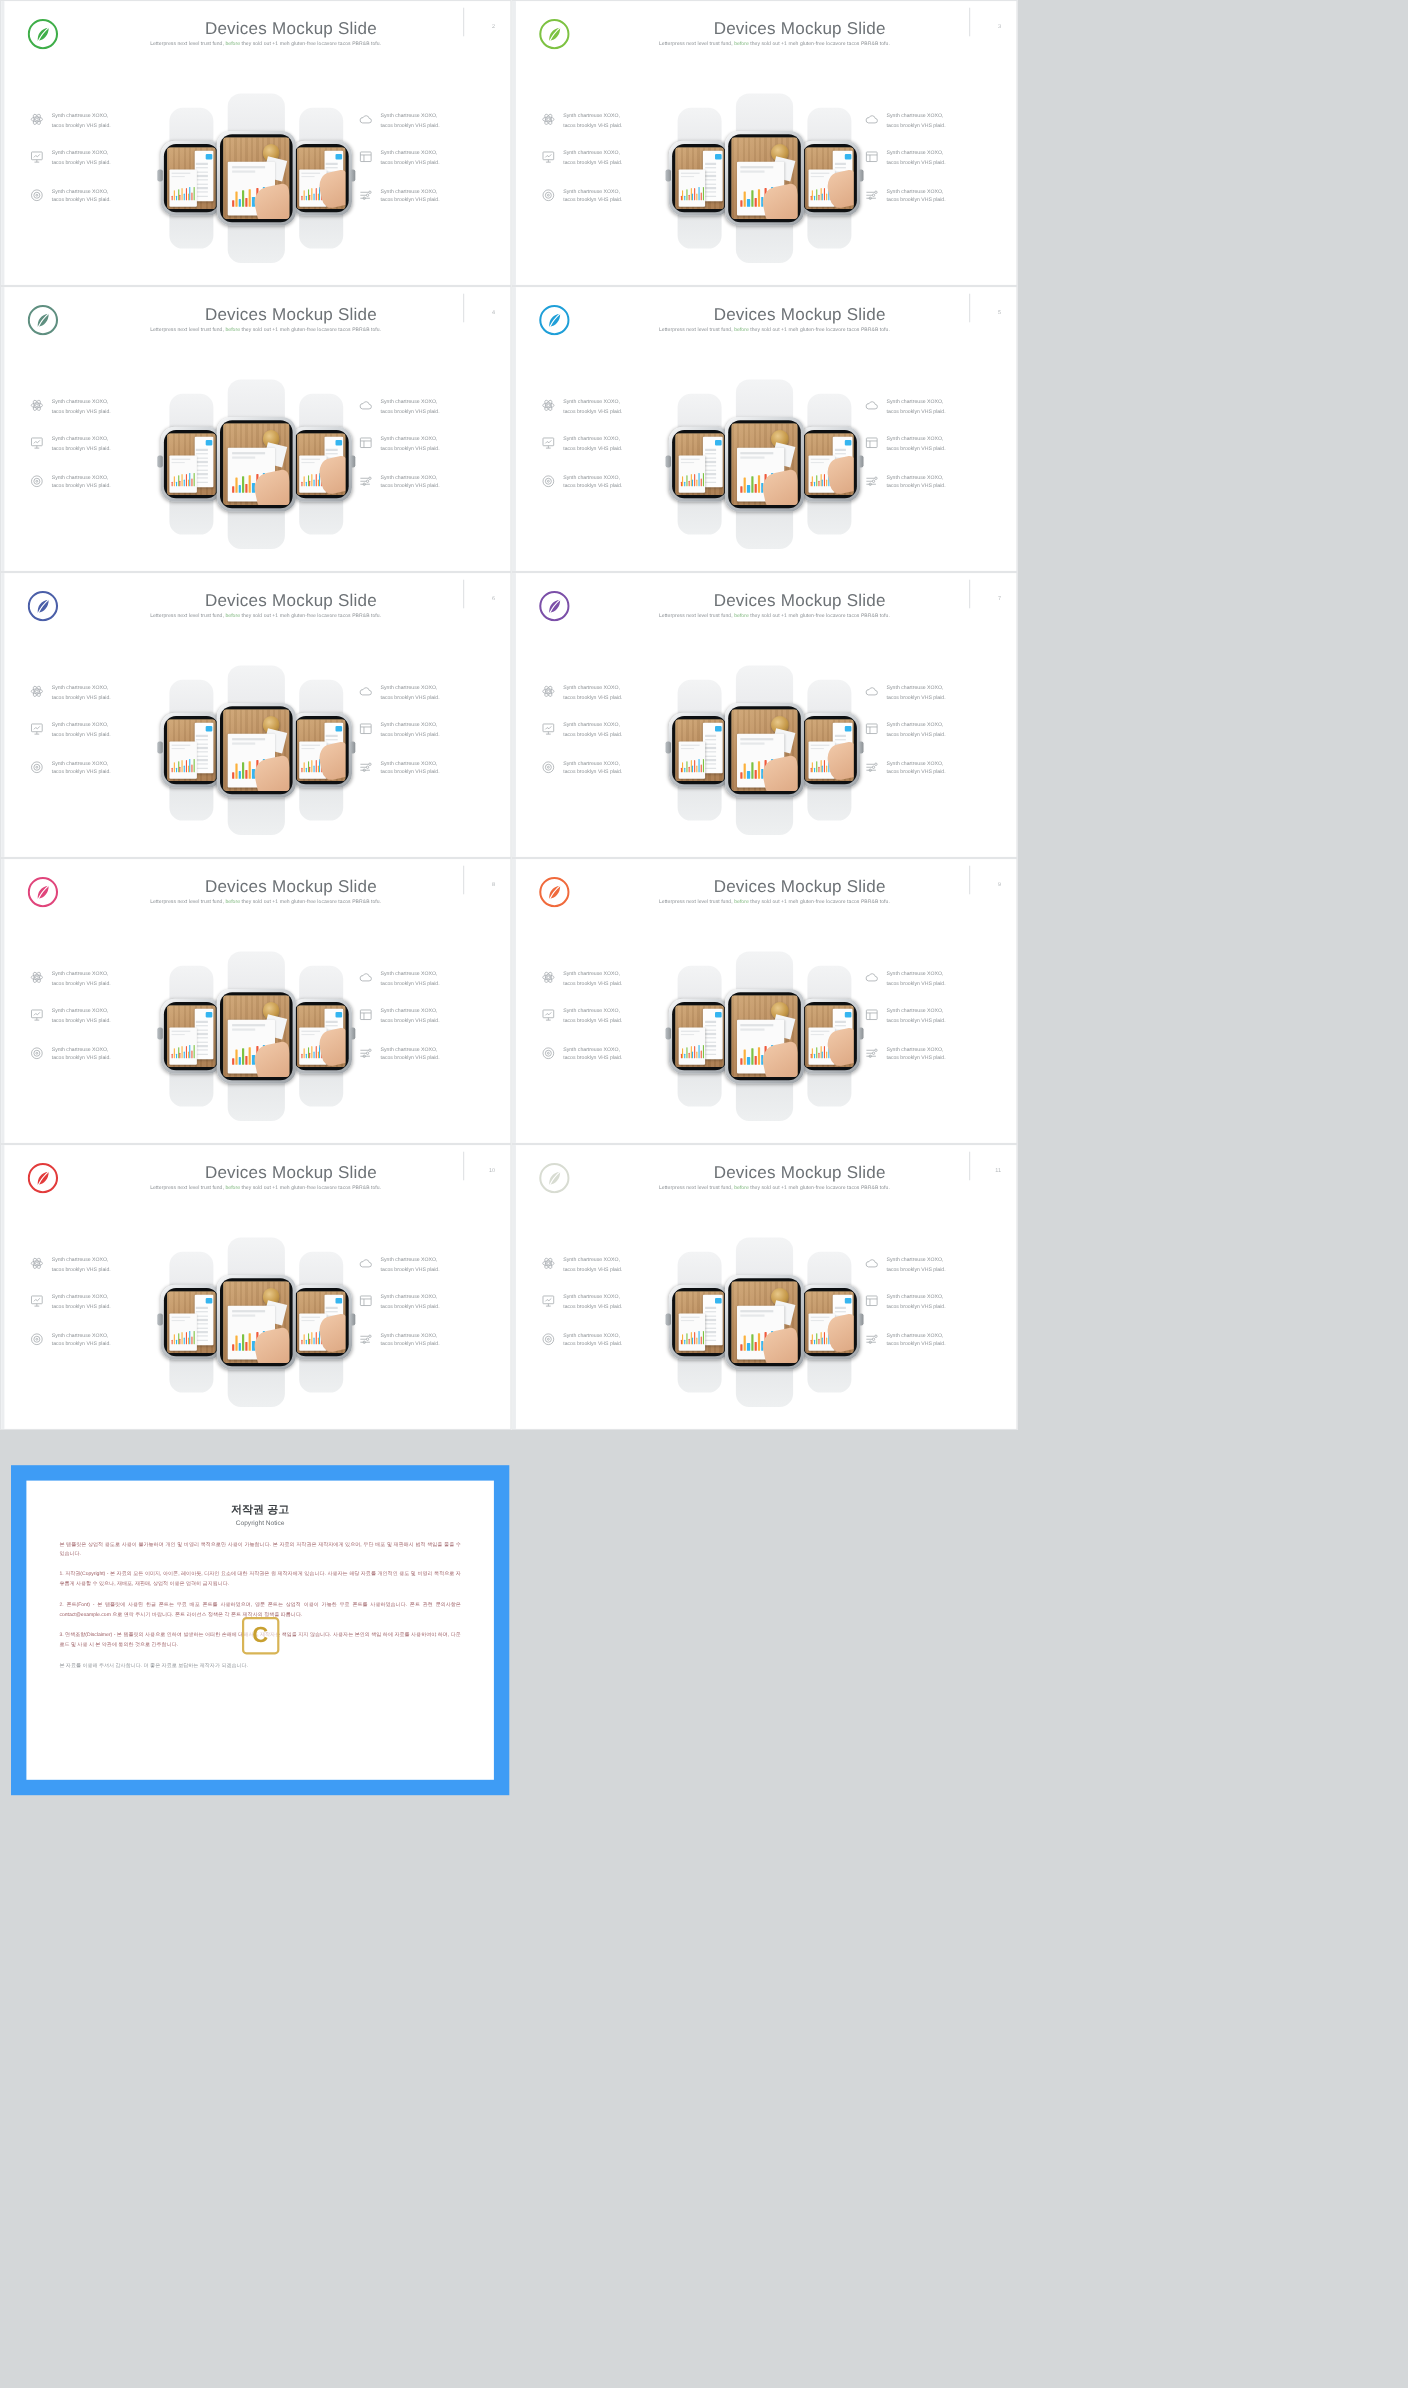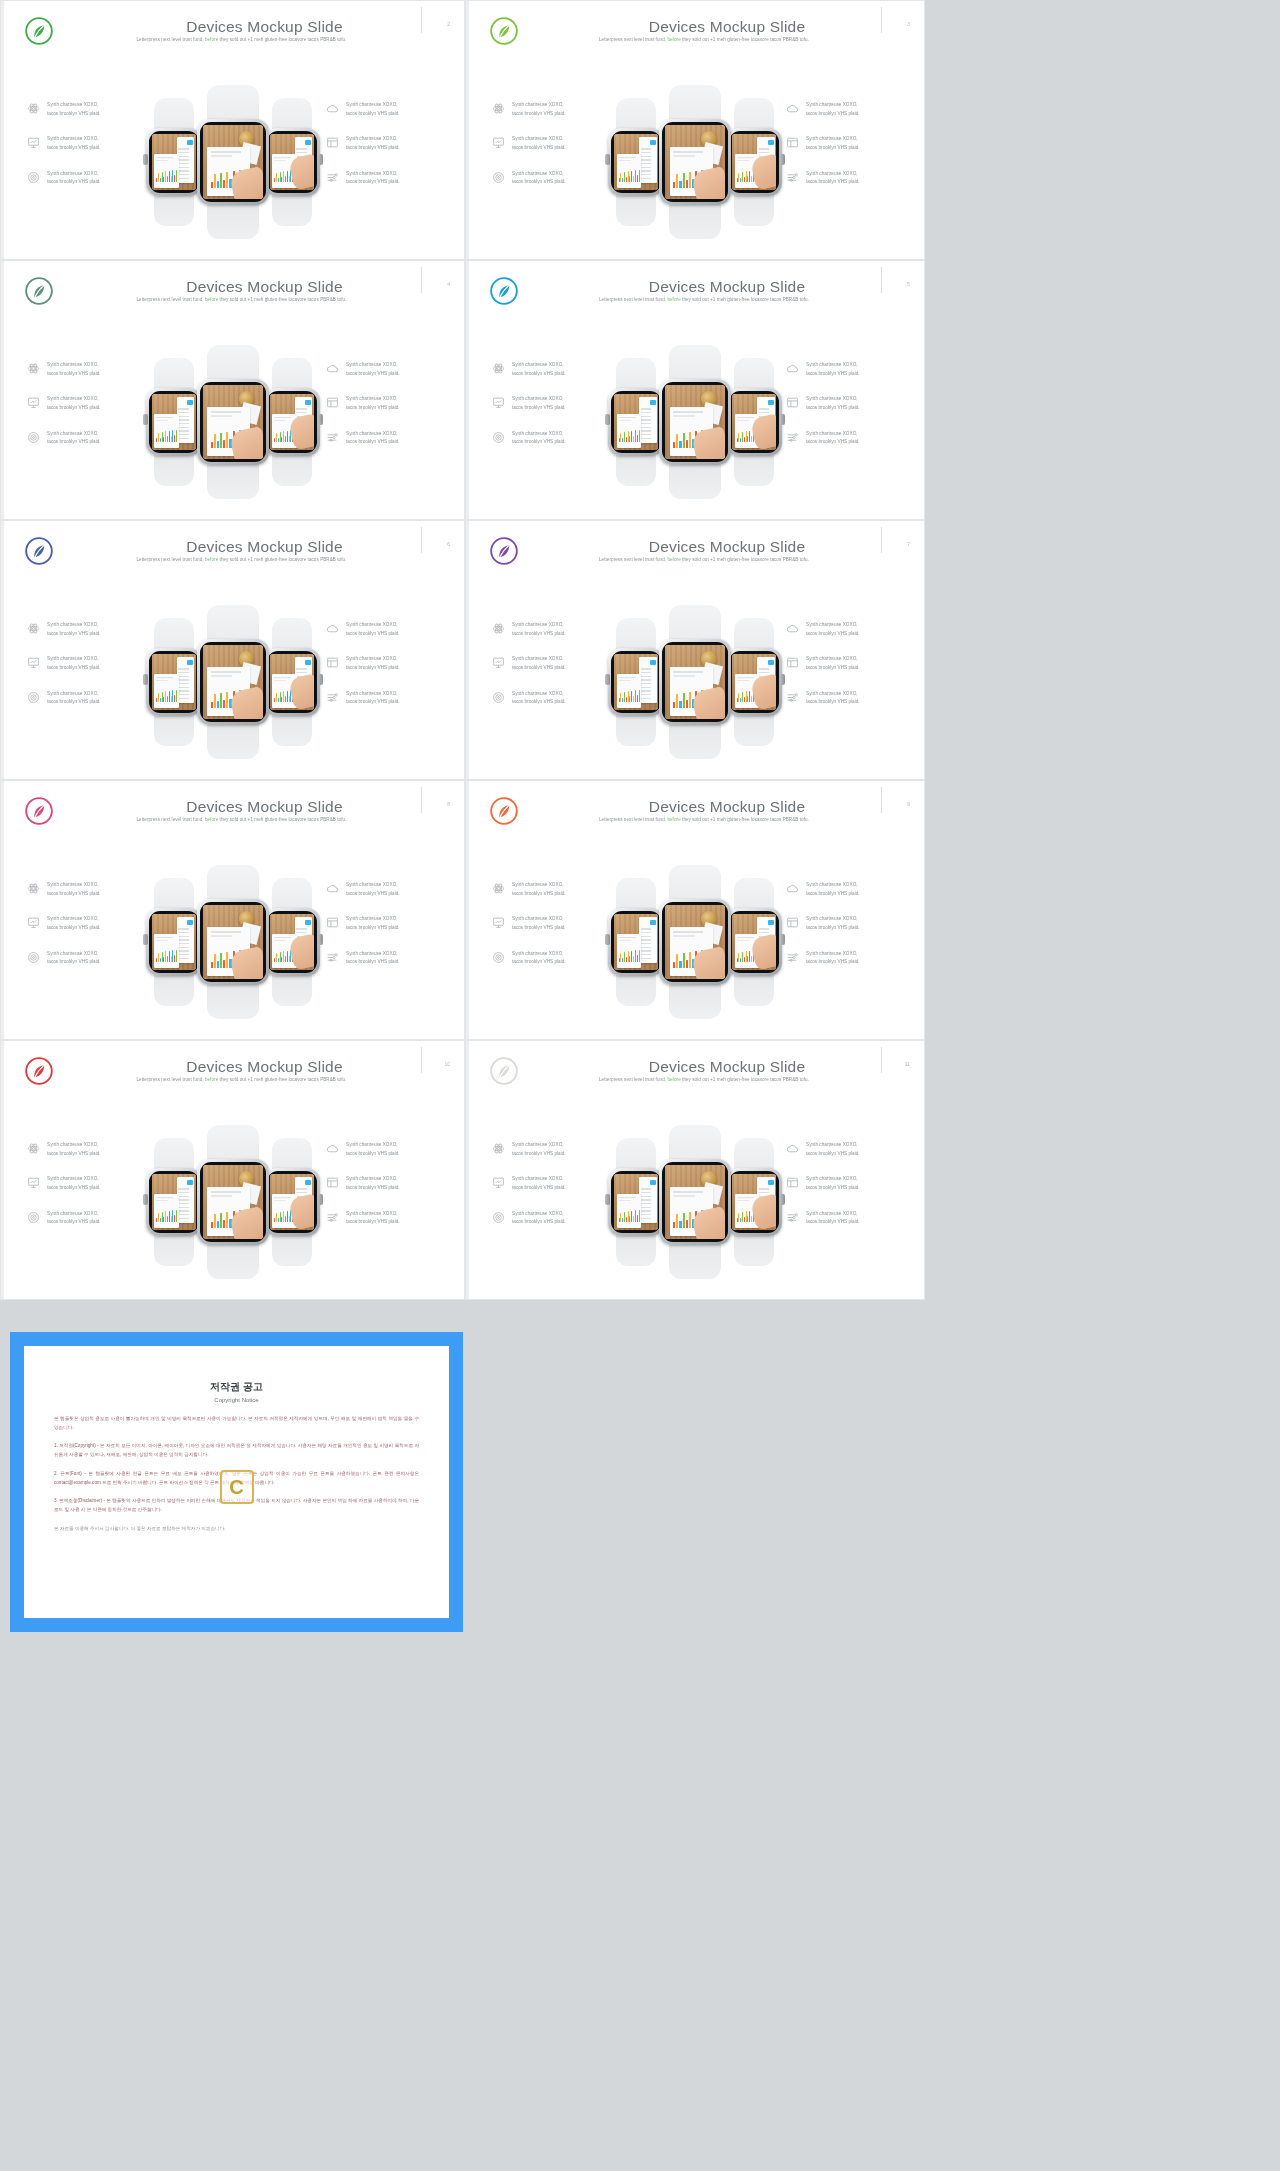--- a/index.html
+++ b/index.html
@@ -181,21 +181,21 @@
   
   .copydoc {
     position: absolute; left: 10px; top: 1332px;
     width: 453px; height: 300px;
     background: #3e9cf5;
     padding: 14px;
   }
   .copydoc .sheet {
     width: 100%; height: 100%;
     background: #ffffff;
-    padding: 28px 30px;
+    padding: 13px 30px;
     position: relative;
   }
   .cp-title {
     text-align: center; font-size: 10px; color: #3c4044; font-weight: 700;
     margin-top: 6px;
   }
   .cp-subtitle {
     text-align: center; font-size: 6px; color: #6d7276; margin-top: 3px; margin-bottom: 12px;
   }
   .cp-p {

